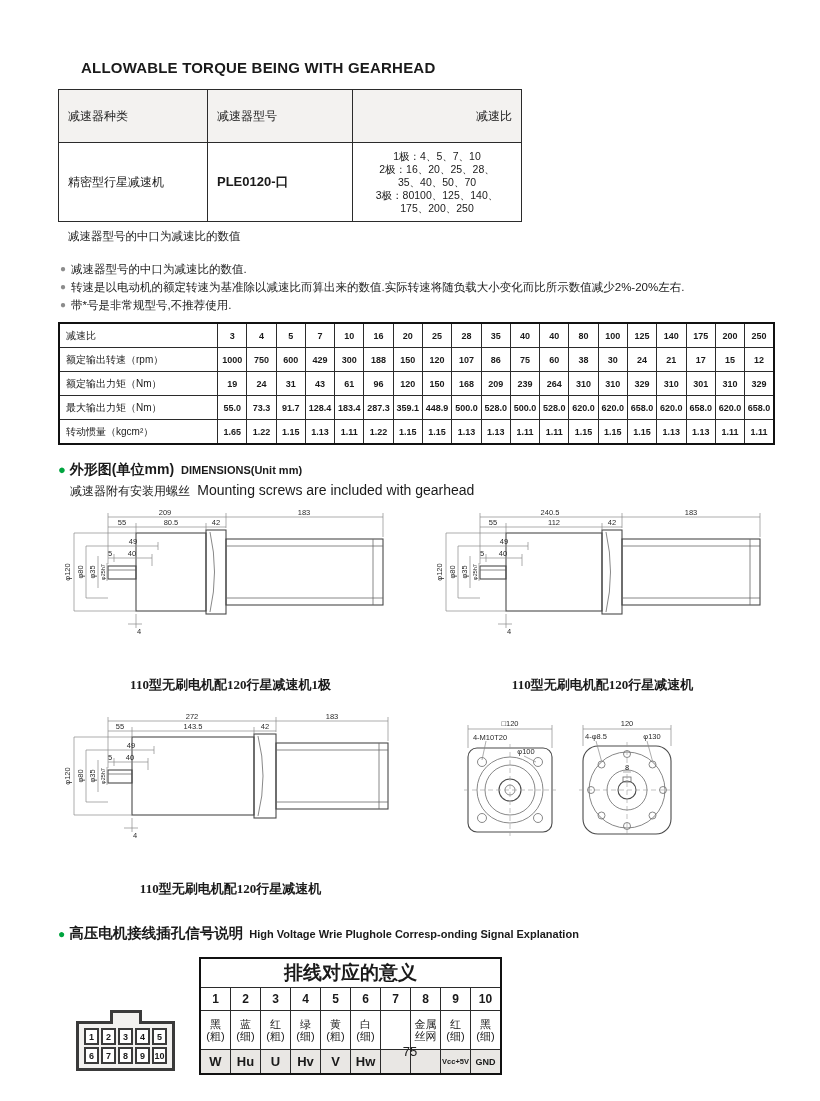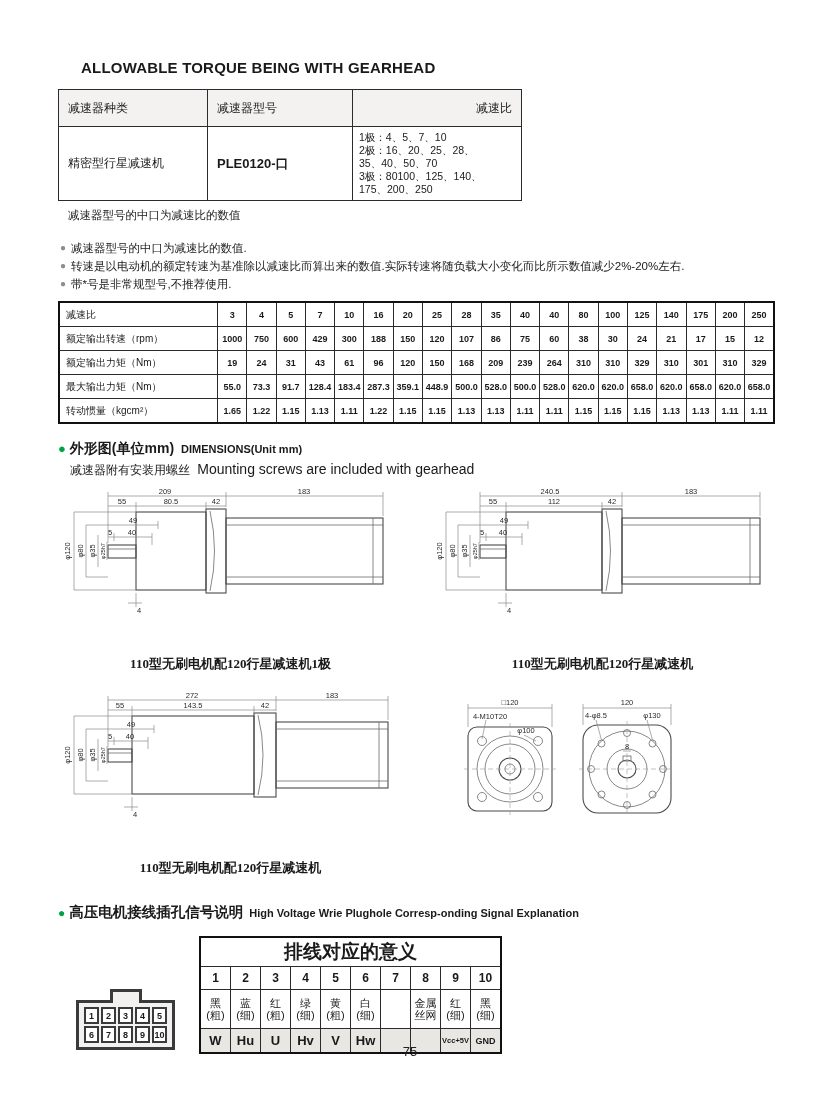--- a/index.html
+++ b/index.html
@@ -7,28 +7,28 @@
         font-family:"Liberation Sans","DejaVu Sans",sans-serif;color:#1a1a1a;}
   .content{padding:56px 45px 0 58px;}
 
   
   .h1row{display:flex;align-items:center;gap:8px;font-size:22px;font-weight:bold;letter-spacing:1px;}
   .sq{width:15px;height:15px;background:#00a43f;flex:0 0 auto;}
   .h1sub{font-size:15px;font-weight:bold;margin:3px 0 13px 23px;letter-spacing:.2px;}
 
   
   table.t1{border-collapse:collapse;table-layout:fixed;width:416px;}
-  .t1 td{border:1.5px solid #2b2b2b;padding:0 9px;font-size:12px;vertical-align:middle;}
+  .t1 td{border:1.5px solid #2b2b2b;padding:8px 9px;font-size:12px;vertical-align:middle;}
   .t1 tr.hd td{height:36px;background:#f3f2f0;}
   .t1 .c1{width:130px;} .t1 .c2{width:126px;} .t1 .c3{width:150px;}
   .t1 .r{text-align:right;}
   .t1 tr.bd td{height:62px;}
   .t1 .model{font-weight:bold;font-size:13px;}
   .t1 .ratios{font-size:10.5px;line-height:13px;padding:4px 6px;}
-  .t1 .ratios div{text-align:left;}
+  .t1 .ratios div{text-align:center;}
   .tcap{font-size:11.5px;margin:7px 0 0 10px;}
 
   
   .notes{margin:16px 0 0 2px;}
   .note{font-size:11.5px;line-height:18px;display:flex;gap:5px;align-items:flex-start;}
   .note .gb{color:#8c8c8c;font-size:10px;line-height:18px;}
 
   
   table.spec{border-collapse:collapse;table-layout:fixed;width:717px;margin-top:8px;border:2px solid #111;}
   .spec td{border:1px solid #2b2b2b;height:23px;text-align:center;font-size:9px;padding:0 1px;}

